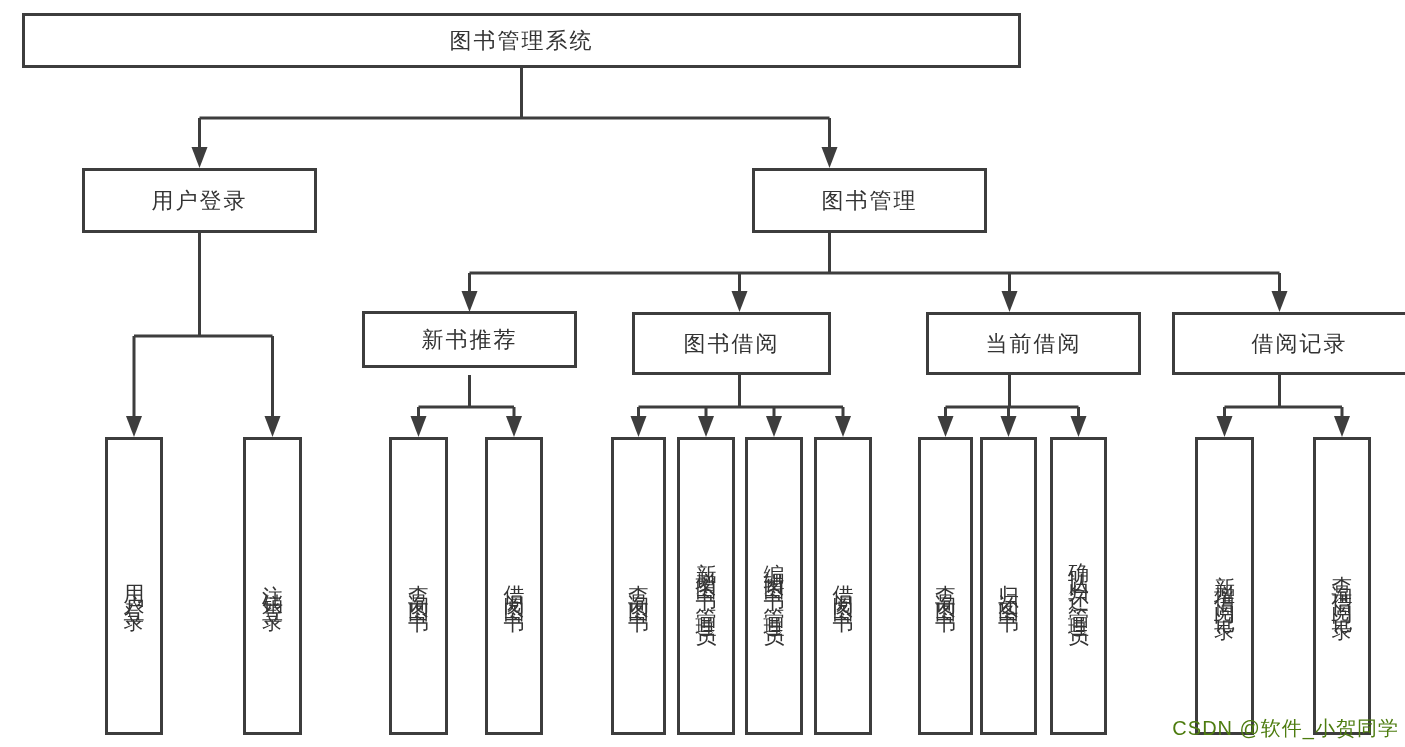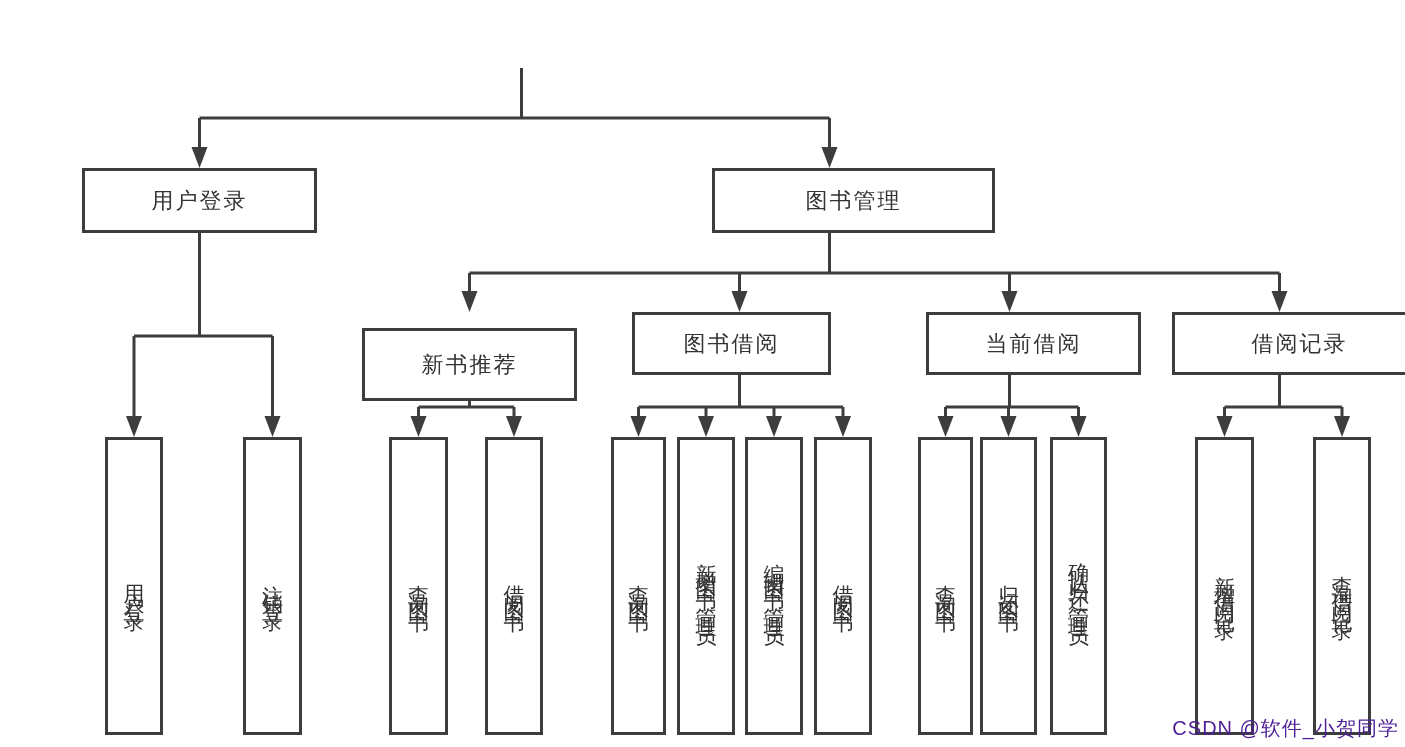--- a/index.html
+++ b/index.html
@@ -12,21 +12,21 @@
     position:absolute;box-sizing:border-box;border:3px solid #3d3d3d;background:#fff;
     display:flex;align-items:center;justify-content:center;
     font-size:22px;letter-spacing:2px;color:#333333;white-space:nowrap;
   }
   .vbox{
     position:absolute;box-sizing:border-box;border:3px solid #3d3d3d;background:#fff;
     display:flex;align-items:center;justify-content:center;
     writing-mode:vertical-rl;font-size:21px;letter-spacing:9px;color:#333333;
   }
   .watermark{
-    position:absolute;right:6px;bottom:5px;color:#4c1d95;font-size:20px;letter-spacing:1px;
+    position:absolute;right:6px;bottom:5px;color:#4d7c0f;font-size:20px;letter-spacing:1px;
     white-space:nowrap;
   }
 </style>
 </head>
 <body>
 
 <div class="canvas">
 
   <svg class="connectors" width="1405" height="747" viewBox="0 0 1405 747">
     <path fill="none" stroke="#3d3d3d" stroke-width="3" d="
@@ -53,25 +53,26 @@
         <polygon points="766,416 782,416 774,437" fill="#3d3d3d"></polygon>
         <polygon points="835,416 851,416 843,437" fill="#3d3d3d"></polygon>
         <polygon points="937.5,416 953.5,416 945.5,437" fill="#3d3d3d"></polygon>
         <polygon points="1000.5,416 1016.5,416 1008.5,437" fill="#3d3d3d"></polygon>
         <polygon points="1070.5,416 1086.5,416 1078.5,437" fill="#3d3d3d"></polygon>
         <polygon points="1216.5,416 1232.5,416 1224.5,437" fill="#3d3d3d"></polygon>
         <polygon points="1334,416 1350,416 1342,437" fill="#3d3d3d"></polygon>
       </g>
   </svg>
 
+  <div class="hbox" style="left:22px;top:13px;width:999px;height:55px">图书管理系统</div>
 
   <div class="hbox" style="left:82px;top:168px;width:235px;height:65px">用户登录</div>
-  <div class="hbox" style="left:712px;top:168px;width:283px;height:65px">图书管理</div>
+  <div class="hbox" style="left:752px;top:168px;width:235px;height:65px">图书管理</div>
 
-  <div class="hbox" style="left:362px;top:328px;width:215px;height:73px">新书推荐</div>
+  <div class="hbox" style="left:362px;top:311px;width:215px;height:57px">新书推荐</div>
   <div class="hbox" style="left:632px;top:312px;width:199px;height:63px">图书借阅</div>
   <div class="hbox" style="left:926px;top:312px;width:215px;height:63px">当前借阅</div>
   <div class="hbox" style="left:1172px;top:312px;width:255px;height:63px">借阅记录</div>
 
   <div class="vbox" style="left:105px;top:437px;width:58px;height:298px">用户登录</div>
   <div class="vbox" style="left:243px;top:437px;width:59px;height:298px">注销登录</div>
 
   <div class="vbox" style="left:389px;top:437px;width:59px;height:298px">查询图书</div>
   <div class="vbox" style="left:485px;top:437px;width:58px;height:298px">借阅图书</div>
 

